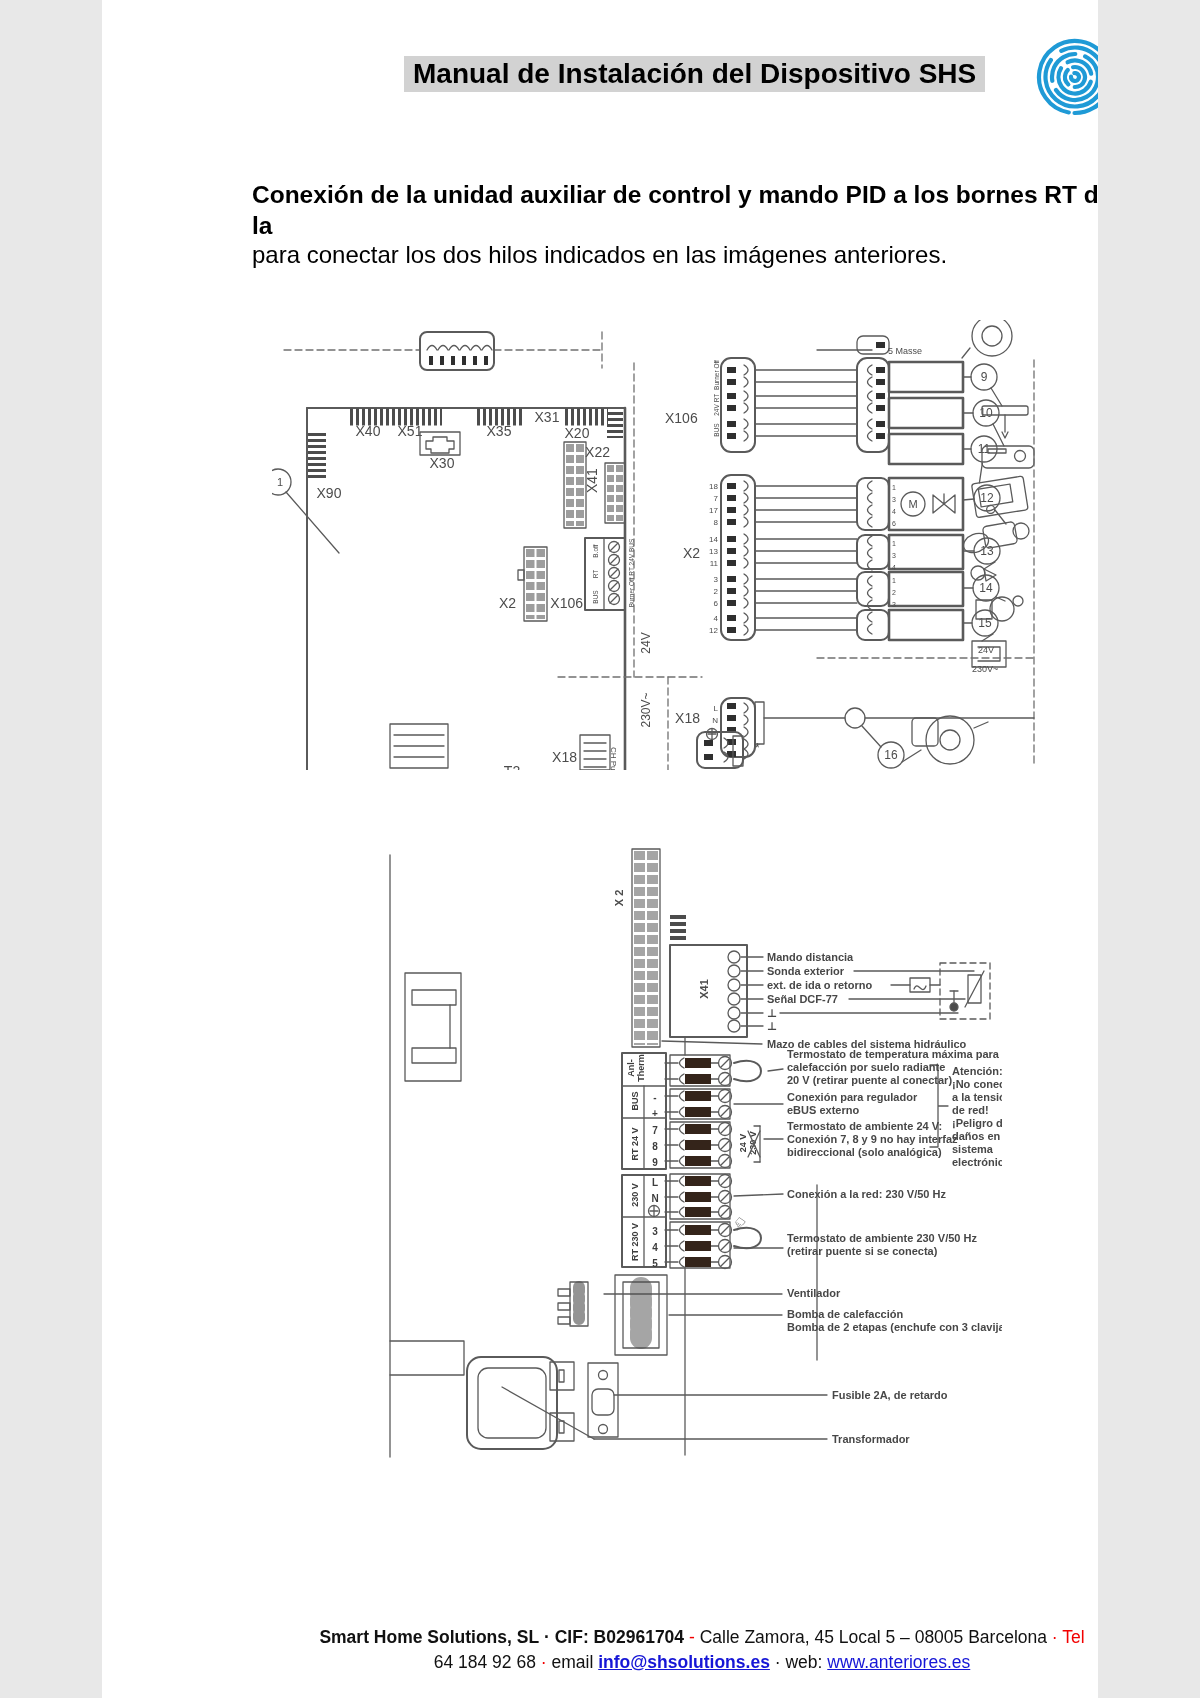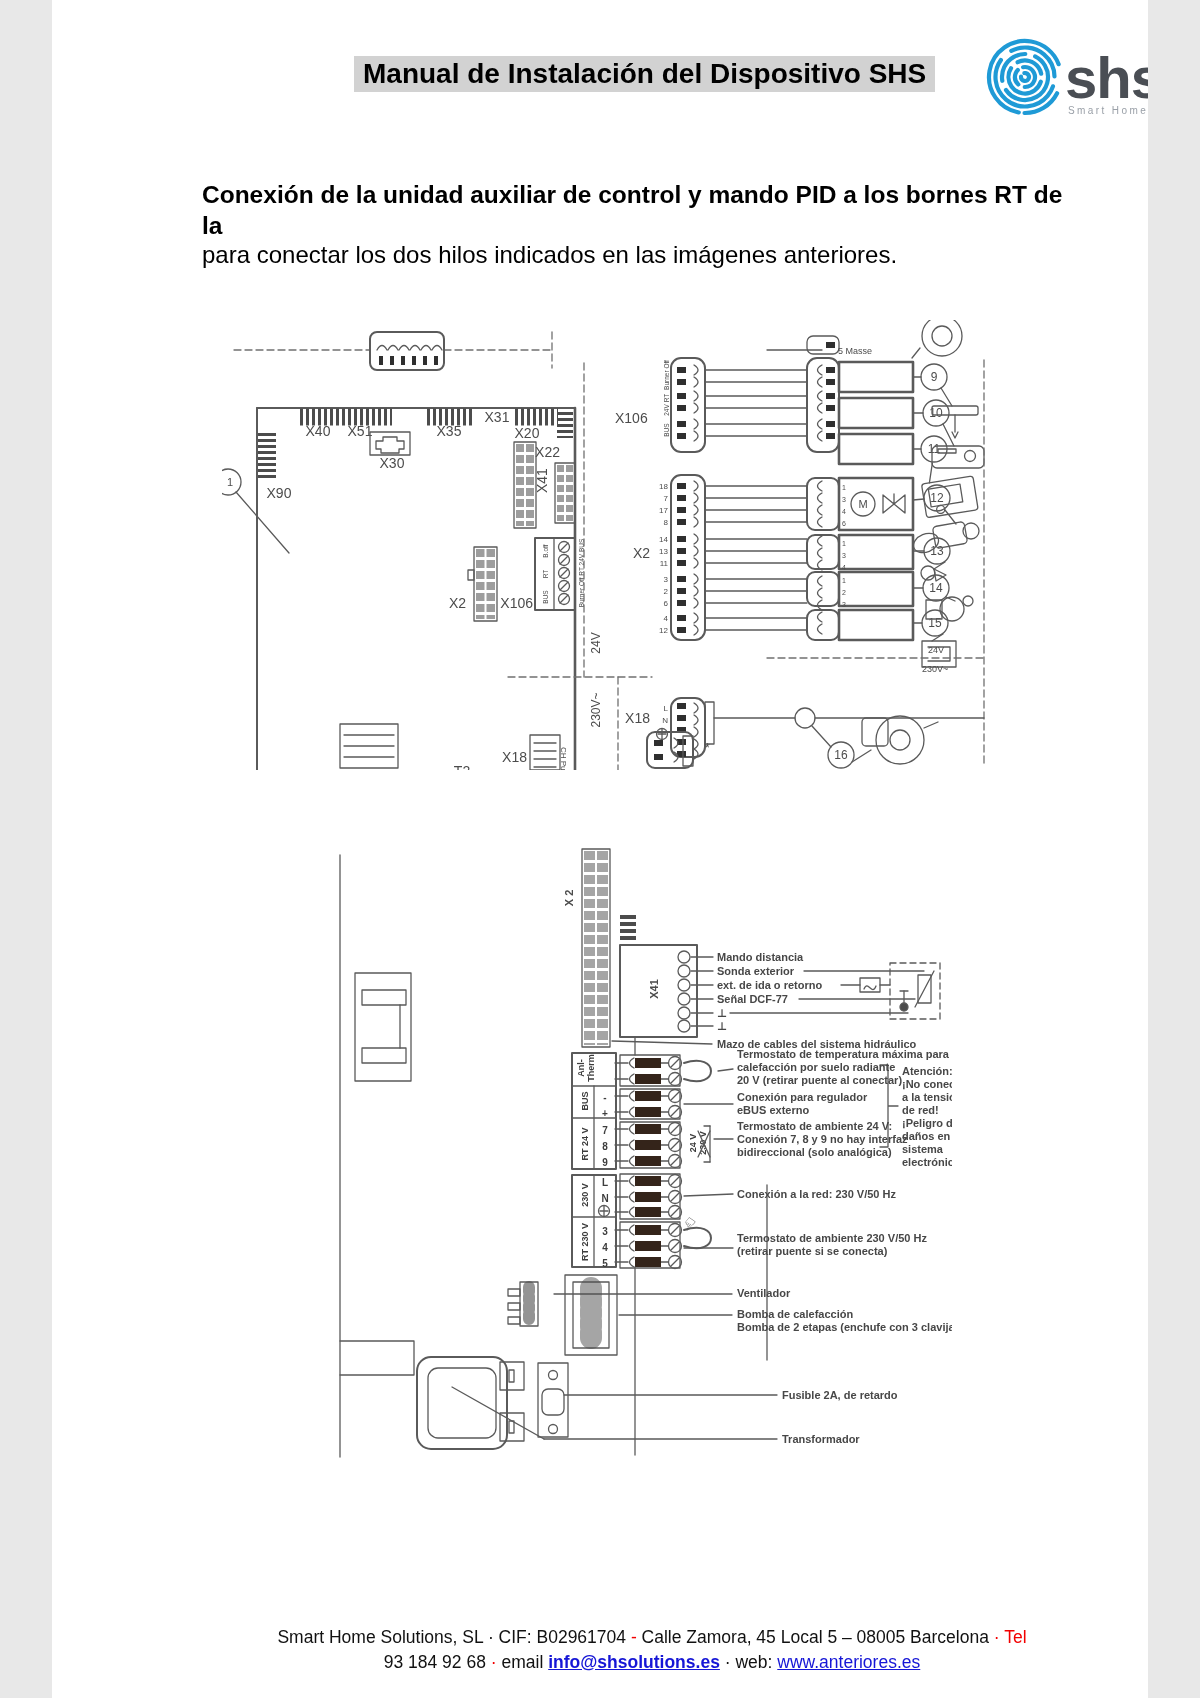--- a/index.html
+++ b/index.html
@@ -1,26 +1,26 @@
 <!DOCTYPE html>
 <html><head>
 <meta charset="utf-8">
 <style>
   html,body{margin:0;padding:0;background:#e8e8e8;}
-  #page{position:relative;width:1096px;height:1698px;background:#ffffff;margin:0 auto;
+  #page{position:relative;width:996px;height:1698px;background:#ffffff;margin:0 auto;
         font-family:"Liberation Sans","DejaVu Sans",sans-serif;color:#000;overflow:hidden;}
   .titlebar{position:absolute;left:302px;top:56px;background:#d2d2d2;padding:2px 9px;
             font-size:28px;font-weight:bold;letter-spacing:0px;white-space:nowrap;}
   .logo{position:absolute;left:933px;top:34px;width:210px;height:88px;}
   .heading{position:absolute;left:150px;top:160px;width:880px;font-size:24.5px;font-weight:bold;line-height:31px;margin-top:19px;}
   .para{position:absolute;left:150px;top:239px;width:880px;font-size:24px;line-height:31px;}
   .diagram{position:absolute;}
   .footer-line{position:absolute;left:0;width:1200px;text-align:center;font-size:17.5px;color:#111;}
   .f1{top:1627px}.f2{top:1652px}
-  .fb{font-weight:normal;}
+  .fb{font-weight:bold;}
   .fred{color:#f20000;}
   .flink{color:#1616d6;}
   .flb{font-weight:bold;}
   
   .ln{fill:none;stroke:#5a5a5a;stroke-width:1.3;stroke-linejoin:round;stroke-linecap:round;}
   .thk{stroke-width:2.6;}
   .th2{stroke-width:2;}
   .dash{stroke-dasharray:7 4;stroke:#707070;}
   .blk{fill:#2f2f2f;stroke:none;}
   .wirefill{fill:#34241a;stroke:none;}
@@ -723,21 +723,21 @@
   <div class="footer-line f1">
     <span class="fb">Smart Home Solutions, SL</span>
     <span class="fb">·</span>
     <span class="fb">CIF: B02961704</span>
     <span class="fred">-</span>
     <span>Calle Zamora, 45 Local 5 – 08005 Barcelona</span>
     <span class="fred">·</span>
     <span class="fred">Tel</span>
   </div>
   <div class="footer-line f2">
-    <span>93 184 92 68</span>
+    <span>64 184 92 68</span>
     <span class="fred">·</span>
     <span>email</span>
     <a href="#" class="flink flb">info@shsolutions.es</a>
     <span>· web:</span>
     <a href="#" class="flink">www.anteriores.es</a>
   </div>
 
 </div>
 
 </body></html>

